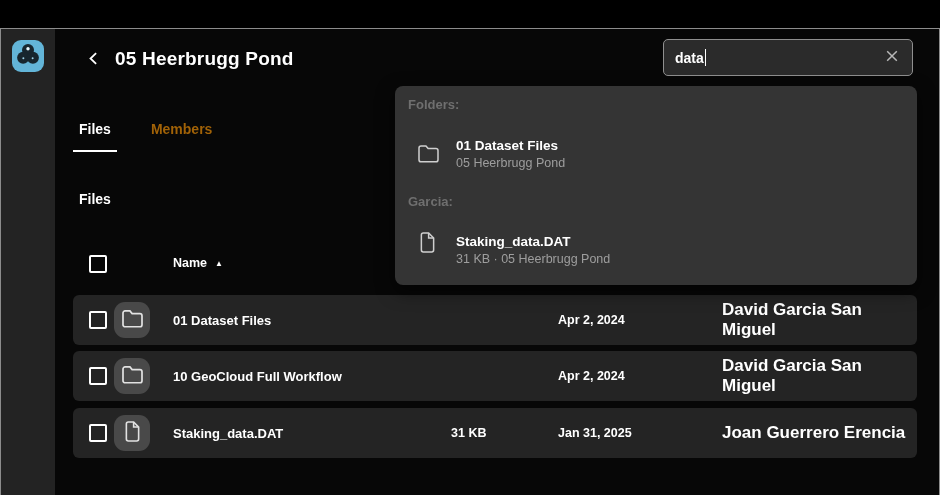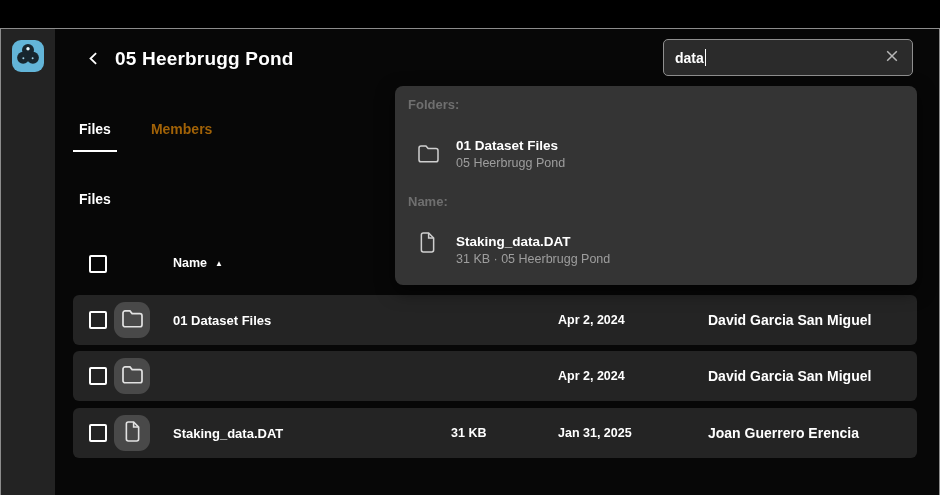--- a/index.html
+++ b/index.html
@@ -86,21 +86,21 @@
     border-radius:11px; background:#494949;
     display:flex; align-items:center; justify-content:center;
   }
   .cell{
     position:absolute; top:0; height:100%; display:flex; align-items:center;
     color:#fff; font-weight:700;
   }
   .cell-name{ left:100px; font-size:13px; }
   .cell-size{ left:378px; font-size:12.5px; }
   .cell-date{ left:485px; font-size:12.5px; }
-  .cell-owner{ left:635px; font-size:14px; }
+  .cell-owner{ left:649px; font-size:17px; }
 
   
   .dropdown{
     position:absolute; left:394px; top:57px; width:522px; height:199px;
     background:#343434; border-radius:8px;
     box-shadow:0 6px 18px rgba(0,0,0,.6);
     z-index:5;
   }
   .group-label{
     position:absolute; left:13px;
@@ -184,20 +184,21 @@
 
   <div class="row" style="top:322px">
     <div class="cb"></div>
     <div class="icon-chip">
       <span>
         <svg width="23" height="19" viewBox="0 0 24 20">
           <path d="M2 16.5 V4.2 C2 3 3 2 4.2 2 H9.3 L11.6 4.8 H19.8 C21 4.8 22 5.8 22 7 V16.5 C22 17.7 21 18.7 19.8 18.7 H4.2 C3 18.7 2 17.7 2 16.5 Z" fill="none" stroke="#e2e2e2" stroke-width="1.8"></path>
         </svg>
       </span>
     </div>
+    <div class="cell cell-name">10 GeoCloud Full Workflow</div>
     <div class="cell cell-size"></div>
     <div class="cell cell-date">Apr 2, 2024</div>
     <div class="cell cell-owner">David Garcia San Miguel</div>
   </div>
 
   <div class="row" style="top:379px">
     <div class="cb"></div>
     <div class="icon-chip">
       <span>
         <svg width="17" height="21" viewBox="0 0 18 22">
@@ -218,21 +219,21 @@
     <div class="result" style="top:0">
       <span class="result-icon" style="top:58px">
         <svg width="23" height="19" viewBox="0 0 24 20">
           <path d="M2 16.5 V4.2 C2 3 3 2 4.2 2 H9.3 L11.6 4.8 H19.8 C21 4.8 22 5.8 22 7 V16.5 C22 17.7 21 18.7 19.8 18.7 H4.2 C3 18.7 2 17.7 2 16.5 Z" fill="none" stroke="#cfcfcf" stroke-width="1.6"></path>
         </svg>
       </span>
       <span class="result-title" style="top:52px">01 Dataset Files</span>
       <span class="result-meta" style="top:70px">05 Heerbrugg Pond</span>
     </div>
 
-    <div class="group-label" style="top:108px">Name:</div>
+    <div class="group-label" style="top:108px">Garcia:</div>
 
     <div class="result" style="top:0">
       <span class="result-icon" style="top:146px; left:24px">
         <svg width="17" height="21" viewBox="0 0 18 22">
           <path d="M2.5 3 C2.5 1.9 3.4 1 4.5 1 H10.2 L15.5 6.3 V19 C15.5 20.1 14.6 21 13.5 21 H4.5 C3.4 21 2.5 20.1 2.5 19 Z" fill="none" stroke="#cfcfcf" stroke-width="1.6"></path>
           <path d="M10.2 1 V6.3 H15.5" fill="none" stroke="#cfcfcf" stroke-width="1.6"></path>
         </svg>
       </span>
       <span class="result-title" style="top:148px">Staking_data.DAT</span>
       <span class="result-meta" style="top:166px">31 KB · 05 Heerbrugg Pond</span>

